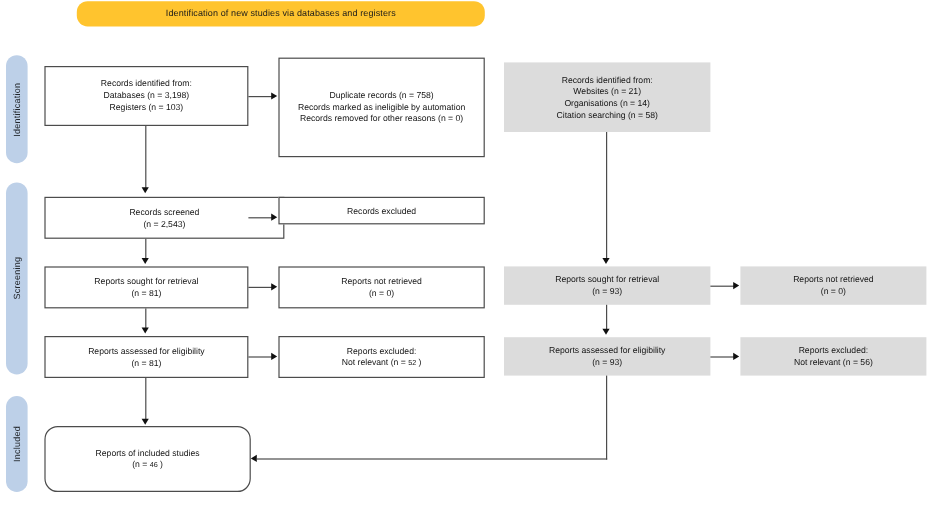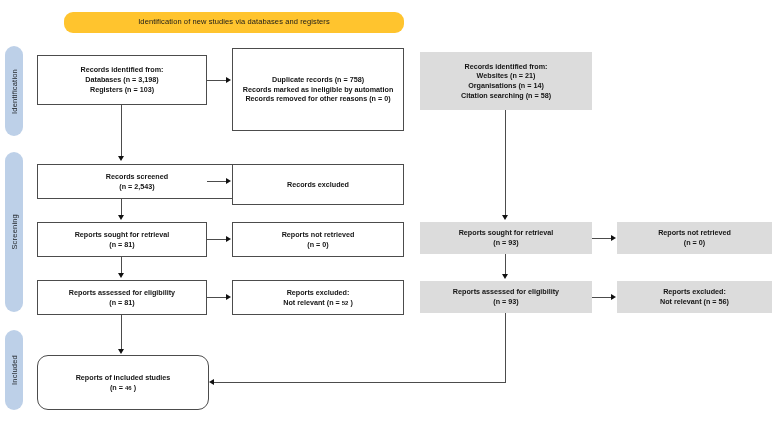--- a/index.html
+++ b/index.html
@@ -54,21 +54,20 @@
     position:absolute;
     box-sizing:border-box;
     display:flex;
     align-items:center;
     justify-content:center;
     text-align:center;
     font-size:7.2px;
     line-height:1.35;
     color:#141414;
     padding:2px 4px;
-    font-weight:bold;
   }
   .box.white{background:#ffffff;border:1px solid #4c4c4c;}
   .box.grey{background:#dcdcdc;border:none;}
   .box .inner{width:100%;}
   .small-n{font-size:6px;}
 
   
   .vline{position:absolute;width:1px;background:#4c4c4c;}
   .hline{position:absolute;height:1px;background:#4c4c4c;}
   .arrow-down{
@@ -91,21 +90,21 @@
     border-top:3.5px solid transparent;
     border-bottom:3.5px solid transparent;
     border-right:5px solid #111111;
   }
 </style>
 </head>
 <body>
 
 <div id="stage">
 
-  <div class="banner orange" style="left:64px;top:12px;width:340px;height:21px;">
+  <div class="banner orange" style="left:64px;top:1px;width:340px;height:21px;">
     <span>Identification of new studies via databases and registers</span>
   </div>
 
 
   <div class="rail" style="left:5px;top:46px;width:18px;height:90px;">
     <span>Identification</span>
   </div>
 
   <div class="rail" style="left:5px;top:152px;width:18px;height:160px;">
     <span>Screening</span>
@@ -140,21 +139,21 @@
   <div class="box white" style="left:37px;top:164px;width:200px;height:35px;">
     <div class="inner">
       <div>Records screened</div>
       <div>(n = 2,543)</div>
     </div>
   </div>
 
   <div class="hline" style="left:207px;top:181px;width:22px;"></div>
   <div class="arrow-right" style="left:226px;top:177.5px;"></div>
 
-  <div class="box white" style="left:232px;top:164px;width:172px;height:41px;">
+  <div class="box white" style="left:232px;top:164px;width:172px;height:23px;">
     <div class="inner">
       <div>Records excluded</div>
     </div>
   </div>
 
   <div class="vline" style="left:121px;top:199px;width:1px;height:18px;"></div>
   <div class="arrow-down" style="left:118px;top:215px;"></div>
 
   <div class="box white" style="left:37px;top:222px;width:170px;height:35px;">
     <div class="inner">

